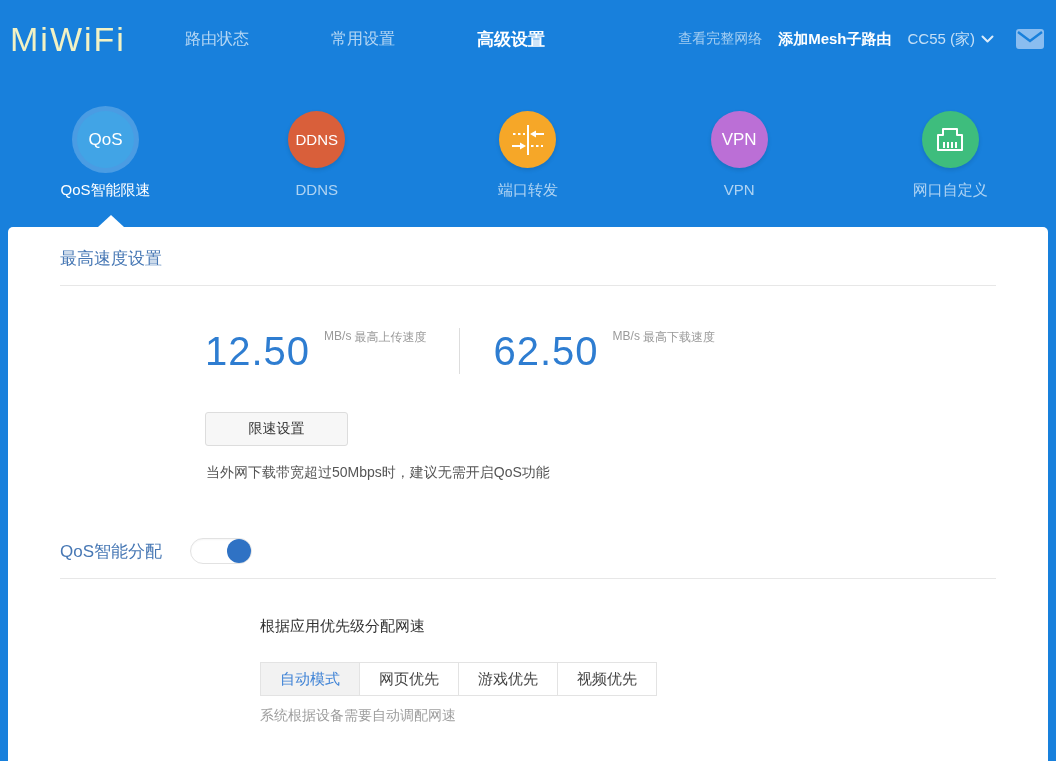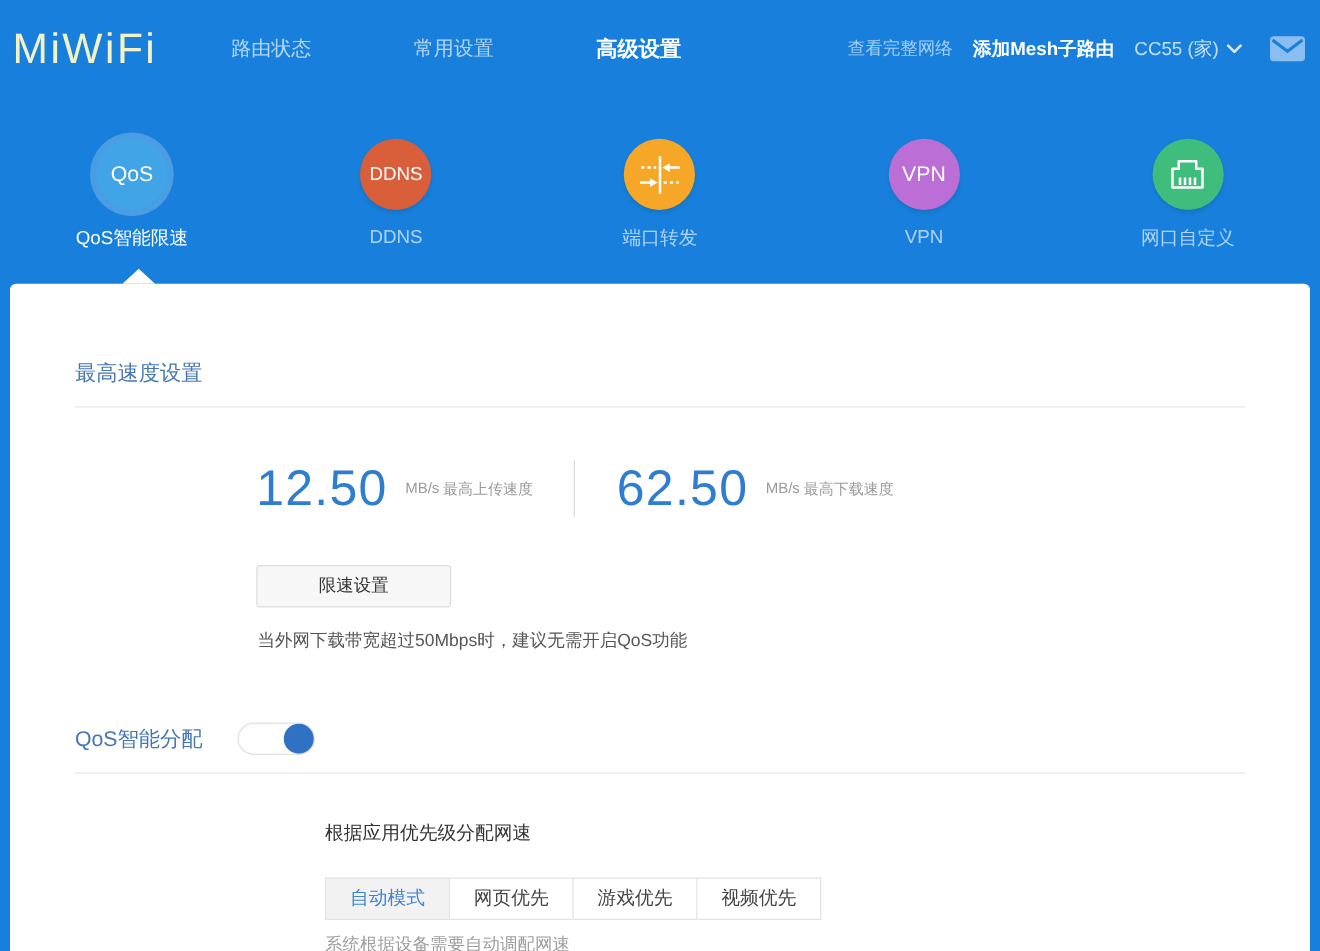--- a/index.html
+++ b/index.html
@@ -91,42 +91,42 @@
     border-right:13px solid transparent;
     border-bottom:12px solid #fff;
   }
   .section-title {
     font-size:17px;
     color:#4677b4;
     font-weight:normal;
   }
   .divider { height:1px; background:#e7e7e7; }
 
-  .speed-title { padding-top:60px;font-family:Liberation Mono, monospace; }
+  .speed-title { padding-top:20px;font-family:Liberation Mono, monospace; }
   .divider-1 { margin-top:15px; }
 
   .speed-row {
     margin:42px 0 0 145px;
     display:flex;
     align-items:center;
   }
-  .speed-block { display:flex; align-items:center; }
+  .speed-block { display:flex; align-items:flex-start; }
   .speed-value {
     font-size:40px;
     color:#2e7dd1;
     letter-spacing:1px;
   }
   .speed-meta { margin-left:14px; display:flex; gap:3px; }
   .speed-unit { font-size:12px; color:#9a9a9a; }
   .speed-caption { font-size:12px; color:#9a9a9a; }
   .v-sep { width:1px; height:46px; background:#ddd; margin:0 33px; }
 
   .limit-btn {
     margin:38px 0 0 145px;
-    width:156px; height:34px;
+    width:143px; height:34px;
     background:#f7f7f7;
     border:1px solid #ddd;
     border-radius:3px;
     font-size:14px;
     color:#333;
     font-family:inherit;
     cursor:pointer;
   }
   .speed-note {
     margin:18px 0 0 146px;

